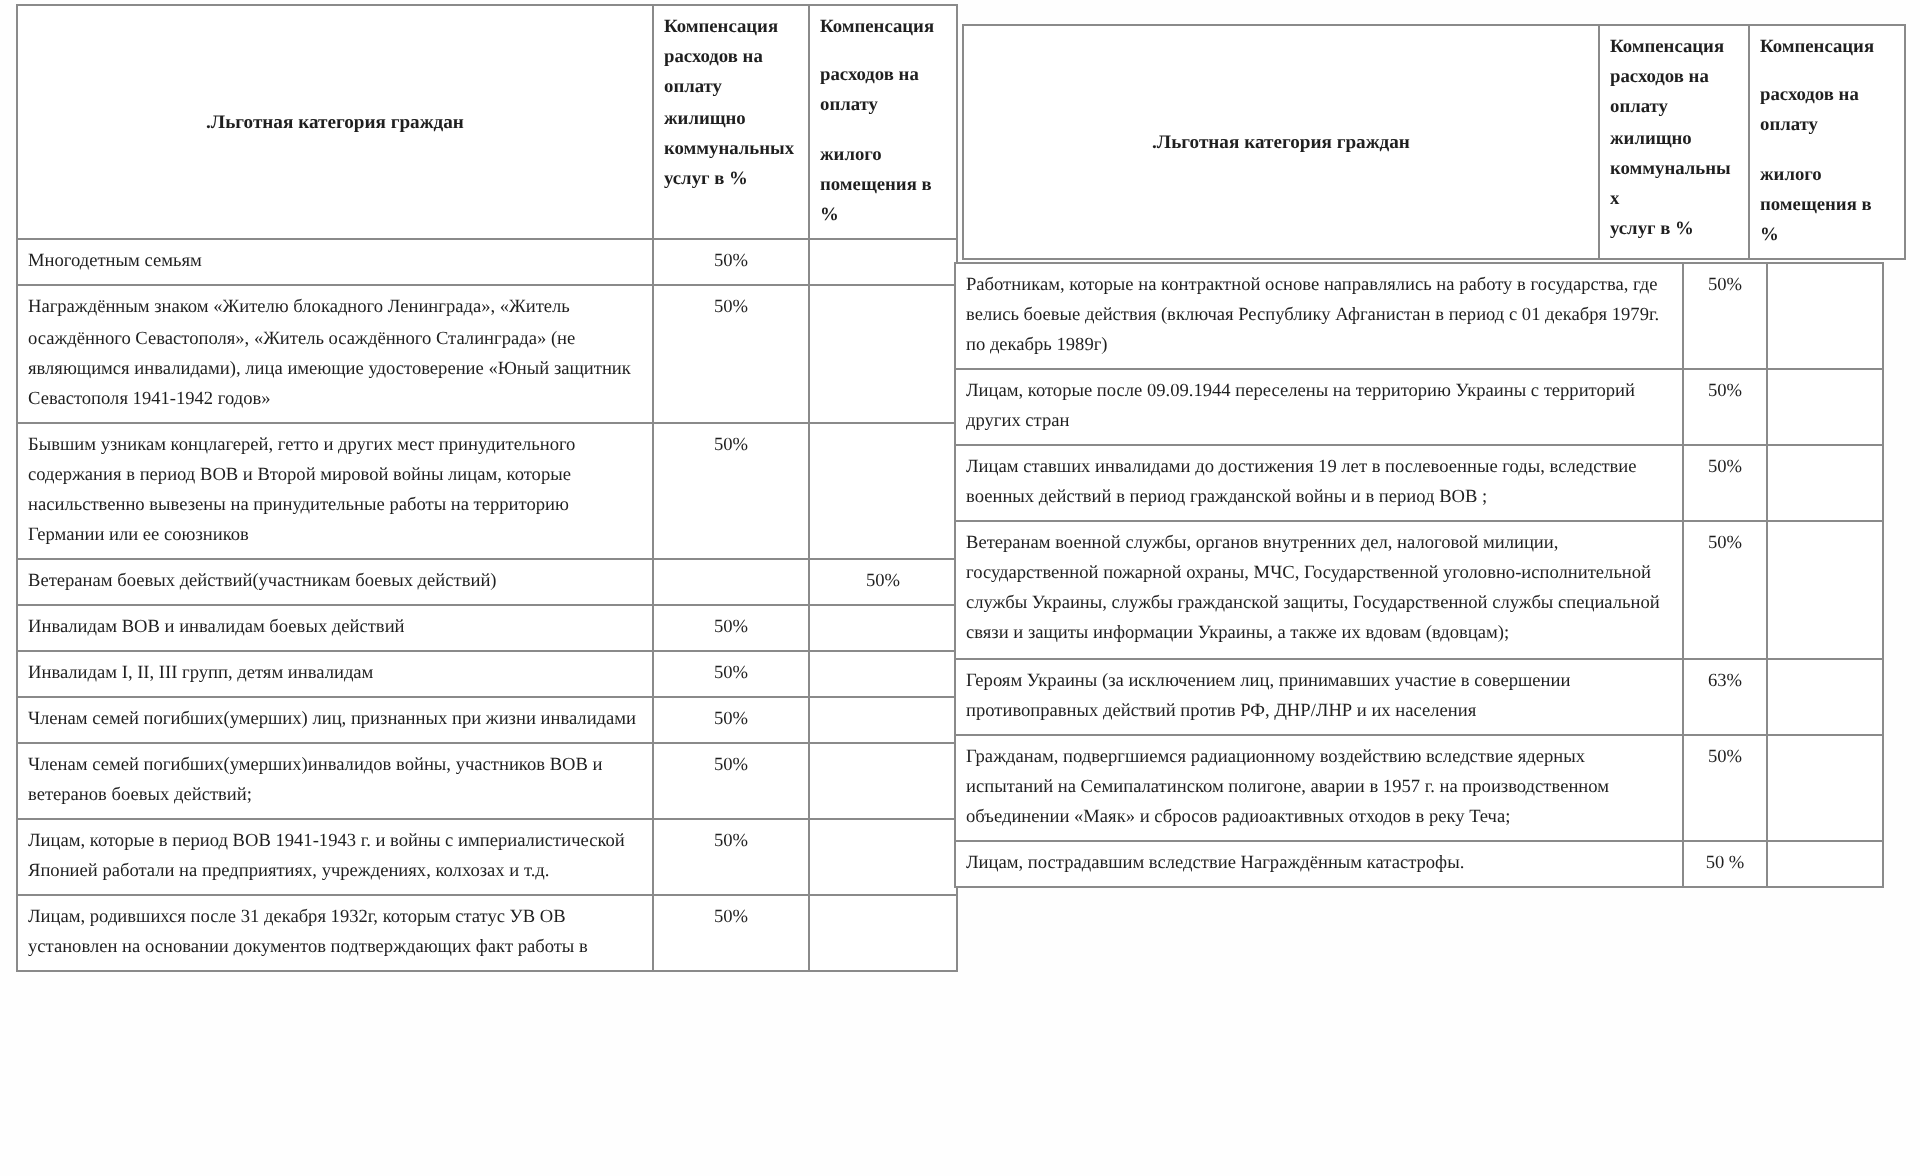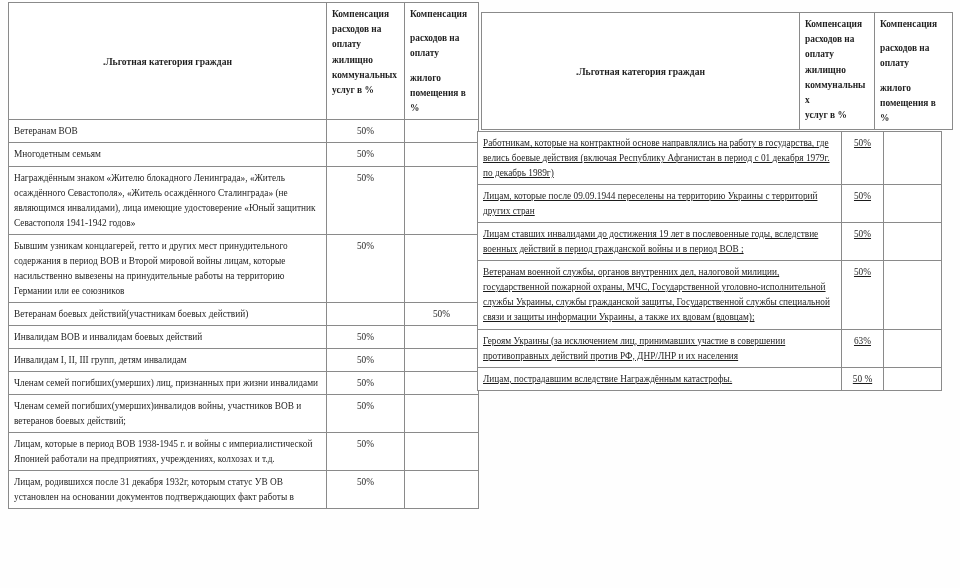--- a/index.html
+++ b/index.html
@@ -98,21 +98,20 @@
     font-size: 9.4px;
     line-height: 1.62;
   }
 
   
   #right-body-table {
     position: absolute;
     left: 477px;
     top: 131px;
     width: 464px;
-    text-decoration: underline;
   }
   #right-body-table col.c-cat   { width: 364px; }
   #right-body-table col.c-util  { width: 42px; }
   #right-body-table col.c-house { width: 58px; }
   #right-body-table td.cat {
     font-size: 9.3px;
     line-height: 1.62;
   }
   #right-body-table td.pct {
     text-align: center;
@@ -149,25 +148,20 @@
           <div>оплату</div>
           <div style="height:9px">&nbsp;</div>
           <div>жилого</div>
           <div>помещения в</div>
           <div>%</div>
         </td>
       </tr>
     </thead>
     <tbody>
       <tr>
-        <td class="cat">Ветеранам ВОВ</td>
-        <td class="pct">50%</td>
-        <td class="pct"></td>
-      </tr>
-      <tr>
         <td class="cat">Многодетным семьям</td>
         <td class="pct">50%</td>
         <td class="pct"></td>
       </tr>
       <tr>
         <td class="cat">Награждённым знаком «Жителю блокадного Ленинграда», «Житель осаждённого Севастополя», «Житель осаждённого Сталинграда» (не являющимся инвалидами), лица имеющие удостоверение «Юный защитник Севастополя 1941-1942 годов»</td>
         <td class="pct">50%</td>
         <td class="pct"></td>
       </tr>
       <tr>
@@ -194,21 +188,21 @@
         <td class="cat">Членам семей погибших(умерших)  лиц, признанных при жизни инвалидами</td>
         <td class="pct">50%</td>
         <td class="pct"></td>
       </tr>
       <tr>
         <td class="cat">Членам семей погибших(умерших)инвалидов войны, участников ВОВ и ветеранов боевых действий;</td>
         <td class="pct">50%</td>
         <td class="pct"></td>
       </tr>
       <tr>
-        <td class="cat">Лицам, которые в период ВОВ 1938-1945 г. и войны с империалистической Японией работали на предприятиях, учреждениях, колхозах и т.д.</td>
+        <td class="cat">Лицам, которые в период ВОВ 1941-1943 г. и войны с империалистической Японией работали на предприятиях, учреждениях, колхозах и т.д.</td>
         <td class="pct">50%</td>
         <td class="pct"></td>
       </tr>
       <tr>
         <td class="cat">Лицам, родившихся после 31 декабря 1932г, которым статус УВ ОВ установлен на основании документов подтверждающих факт работы в</td>
         <td class="pct">50%</td>
         <td class="pct"></td>
       </tr>
     </tbody>
   </table>
@@ -270,20 +264,25 @@
         <td class="cat">Ветеранам военной службы, органов внутренних дел, налоговой милиции, государственной пожарной охраны, МЧС, Государственной уголовно-исполнительной службы Украины, службы гражданской защиты, Государственной службы специальной связи и защиты информации Украины, а также их вдовам (вдовцам);</td>
         <td class="pct">50%</td>
         <td class="pct"></td>
       </tr>
       <tr>
         <td class="cat">Героям Украины (за исключением лиц, принимавших участие в совершении противоправных действий против РФ, ДНР/ЛНР и их населения</td>
         <td class="pct">63%</td>
         <td class="pct"></td>
       </tr>
       <tr>
+        <td class="cat">Гражданам, подвергшиемся радиационному воздействию вследствие ядерных испытаний на Семипалатинском полигоне, аварии в 1957 г. на производственном объединении «Маяк»  и сбросов радиоактивных отходов в реку Теча;</td>
+        <td class="pct">50%</td>
+        <td class="pct"></td>
+      </tr>
+      <tr>
         <td class="cat">Лицам, пострадавшим вследствие Награждённым катастрофы.</td>
         <td class="pct">50 %</td>
         <td class="pct"></td>
       </tr>
     </tbody>
   </table>
 
 </div>
 
 </body></html>

